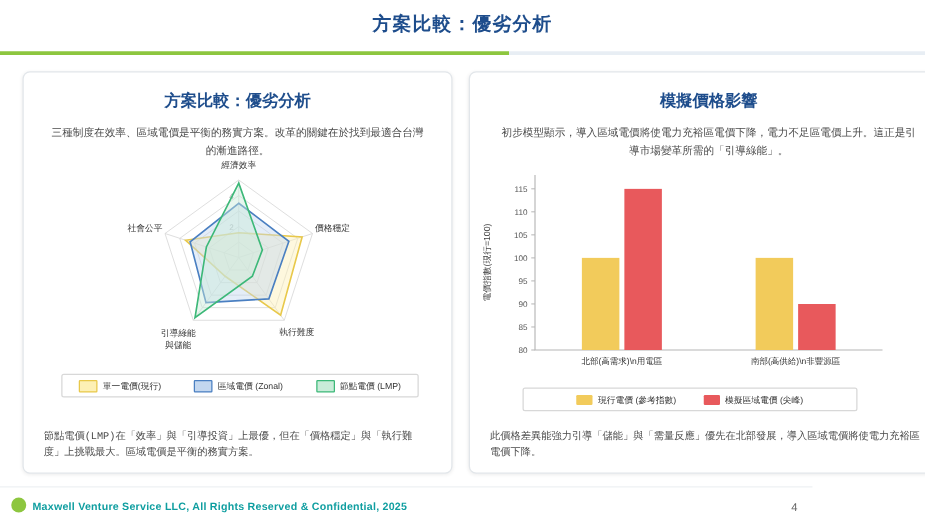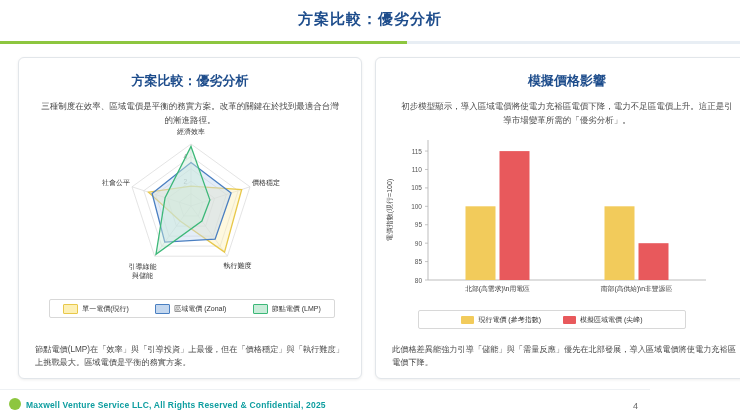--- a/index.html
+++ b/index.html
@@ -33,21 +33,21 @@
   .card-title{
     text-align:center;font-size:13px;font-weight:bold;color:#1e4d8c;
     margin-top:14px;
   }
   .card-sub{
     font-size:8.5px;color:#4a4a4a;line-height:1.65;
     text-align:center;margin:9px 22px 0 22px;
   }
   .card-foot{
     position:absolute;bottom:9px;left:16px;right:16px;
-    font-size:8.2px;color:#4a4a4a;line-height:1.6;text-align:left;
+    font-size:8.2px;color:#4a4a4a;line-height:1.6;text-align:left;font-family:Liberation Mono, monospace;
   }
   
   #radar-wrap{position:absolute;left:0;top:62px;width:344px;height:175px;}
   
   .r-legend{
     position:absolute;left:30px;top:241px;width:284px;height:17px;
     border:1px solid #d8d8d8;border-radius:2px;
     display:flex;align-items:center;justify-content:space-around;
     background:#fff;
   }
@@ -133,21 +133,21 @@
       <span class="lg-swatch" style="background:#c9ecd9;border:1px solid #3cb878;"></span>
       <span>節點電價 (LMP)</span>
     </div>
   </div>
 
   <div class="card-foot">節點電價(LMP)在「效率」與「引導投資」上最優，但在「價格穩定」與「執行難度」上挑戰最大。區域電價是平衡的務實方案。</div>
 </div>
 
 <div class="card" id="card-right">
   <div class="card-title">模擬價格影響</div>
-  <div class="card-sub">初步模型顯示，導入區域電價將使電力充裕區電價下降，電力不足區電價上升。這正是引導市場變革所需的「優劣分析」。</div>
+  <div class="card-sub">初步模型顯示，導入區域電價將使電力充裕區電價下降，電力不足區電價上升。這正是引導市場變革所需的「引導綠能」。</div>
 
   <div id="bar-wrap">
     <svg width="348" height="180" viewBox="0 0 348 180">
       <g id="bar-grid">
           <path d="M52,10 L52,150 L330,150" fill="none" stroke="#b5b5b5" stroke-width="0.9"></path>
           <line x1="49" y1="150" x2="52" y2="150" stroke="#b5b5b5" stroke-width="0.8"></line>
           <text x="46" y="152.5" font-size="6.5" fill="#555" text-anchor="end">80</text>
           <line x1="49" y1="131.57894736842104" x2="52" y2="131.57894736842104" stroke="#b5b5b5" stroke-width="0.8"></line>
           <text x="46" y="134.07894736842104" font-size="6.5" fill="#555" text-anchor="end">85</text>
           <line x1="49" y1="113.15789473684211" x2="52" y2="113.15789473684211" stroke="#b5b5b5" stroke-width="0.8"></line>

